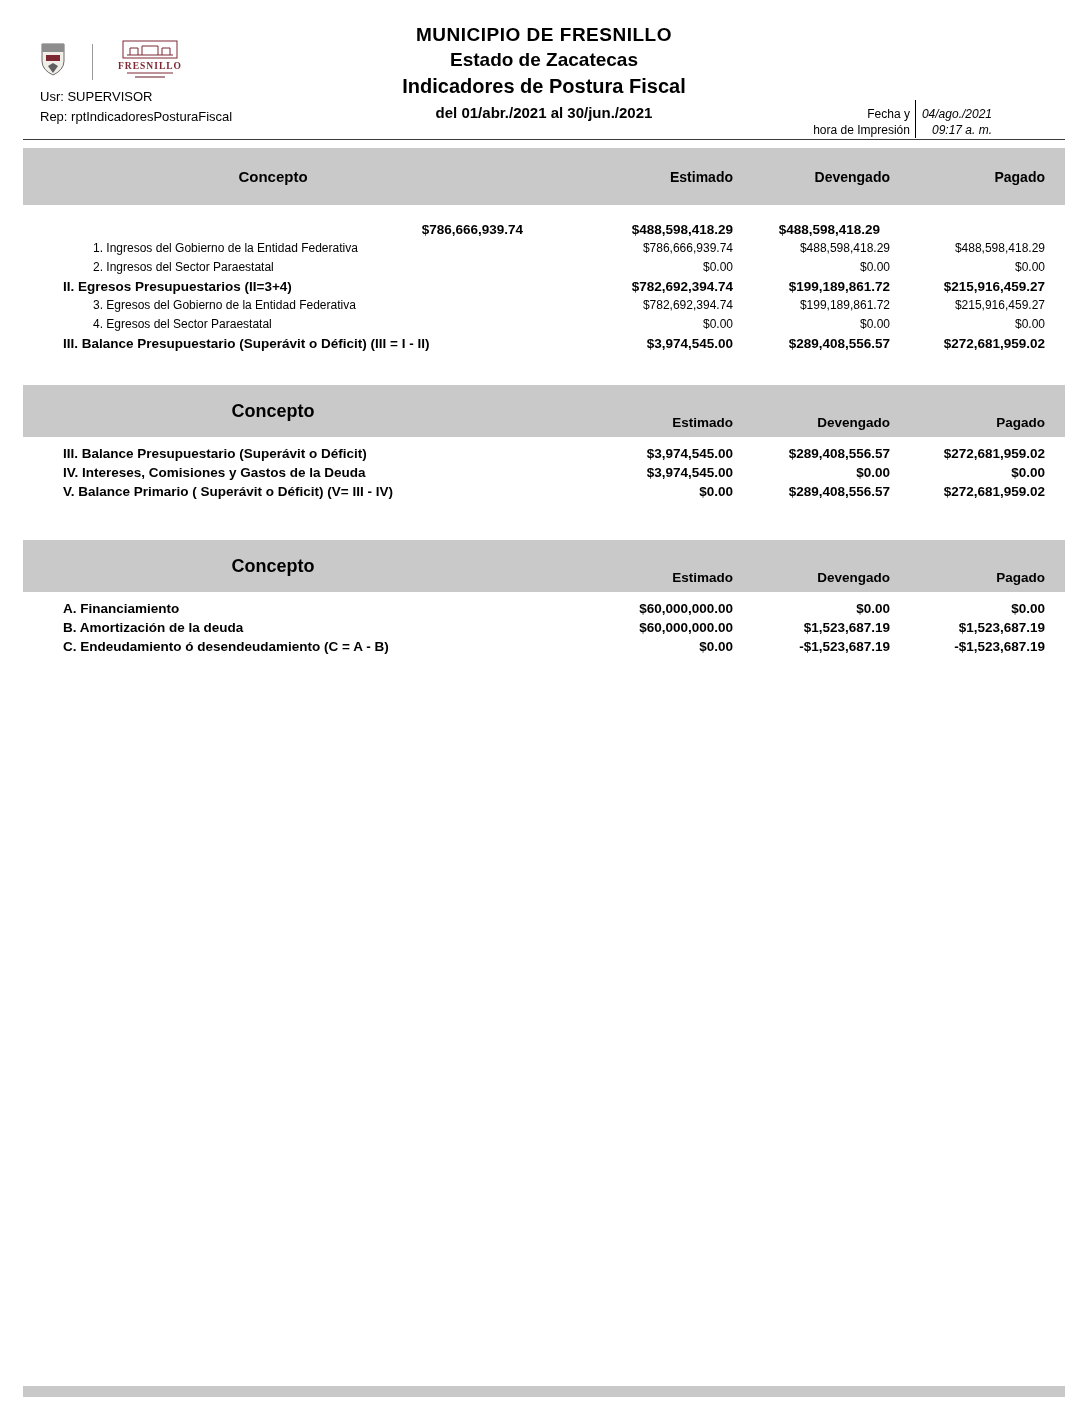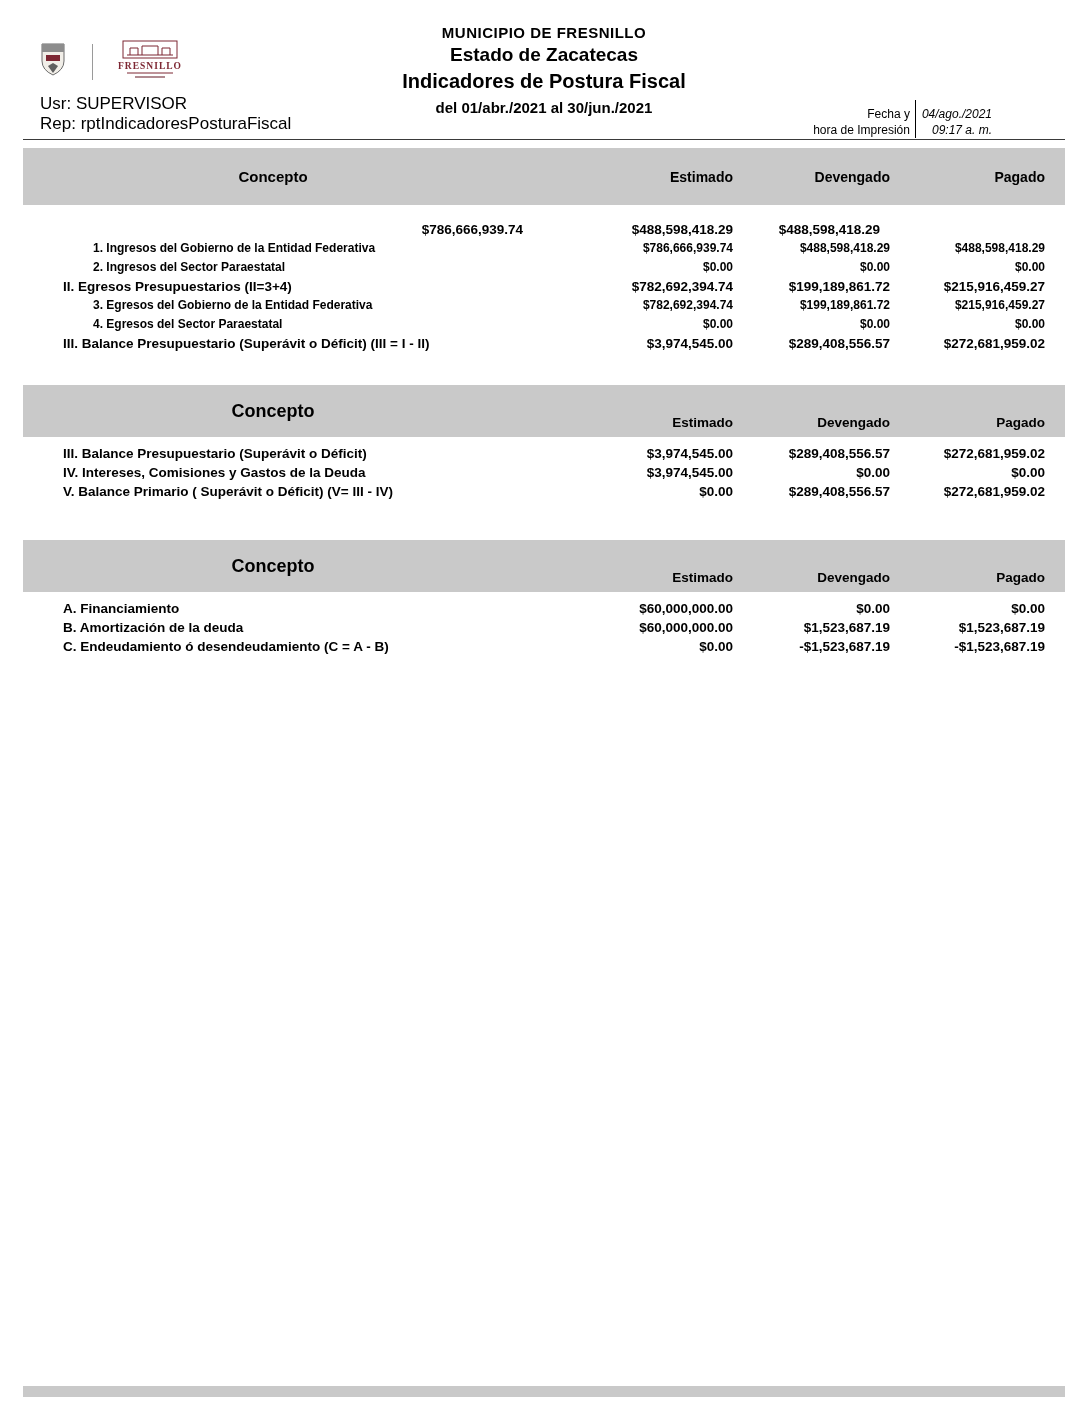--- a/index.html
+++ b/index.html
@@ -17,28 +17,28 @@
   .logos {
     position: absolute; left: 38px; top: 38px;
     display: flex; align-items: center; gap: 24px;
   }
   .logo-divider { width: 1px; height: 36px; background: #9a9a9a; display: inline-block; }
 
   .title-block {
     position: absolute; left: 0; right: 0; top: 24px;
     text-align: center; font-weight: bold;
   }
-  .title-block .t1 { font-size: 15px; letter-spacing: 0.5px; }
+  .title-block .t1 { font-size: 19px; letter-spacing: 0.5px; }
   .title-block .t2 { font-size: 19px; margin-top: 3px; }
   .title-block .t3 { font-size: 20px; margin-top: 4px; }
   .title-block .t4 { font-size: 15px; margin-top: 6px; }
 
   .user-info {
-    position: absolute; left: 40px; top: 94px;
-    font-size: 17px; line-height: 20px;
+    position: absolute; left: 40px; top: 87px;
+    font-size: 13px; line-height: 20px;
   }
 
   .print-info {
     position: absolute; right: 96px; top: 106px;
     display: flex; align-items: stretch;
     font-size: 12px; line-height: 16px;
   }
   .pi-labels { text-align: right; padding-right: 5px; }
   .pi-divider { width: 1px; background: #000; margin-top: -6px; }
   .pi-values { text-align: right; padding-left: 6px; font-style: italic; }
@@ -80,21 +80,21 @@
   .trow {
     display: grid;
     grid-template-columns: 500px 210px 157px 165px;
     height: 19px; line-height: 19px;
     align-items: baseline;
   }
   .trow .cell { white-space: nowrap; overflow: hidden; }
   .trow .estimado, .trow .devengado, .trow .pagado { text-align: right; }
   .trow .pagado { padding-right: 10px; }
   .trow.main { font-weight: bold; font-size: 13.5px; }
-  .trow.sub  { font-weight: bold; font-size: 12px; }
+  .trow.sub  { font-weight: normal; font-size: 12px; }
   .trow.main .concepto { padding-left: 40px; }
   .trow.sub  .concepto { padding-left: 70px; }
 
   .footer-bar {
     position: absolute; left: 23px; width: 1042px;
     top: 1386px; height: 11px; background: #c9c9c9;
   }
 </style>
 </head>
 <body>

